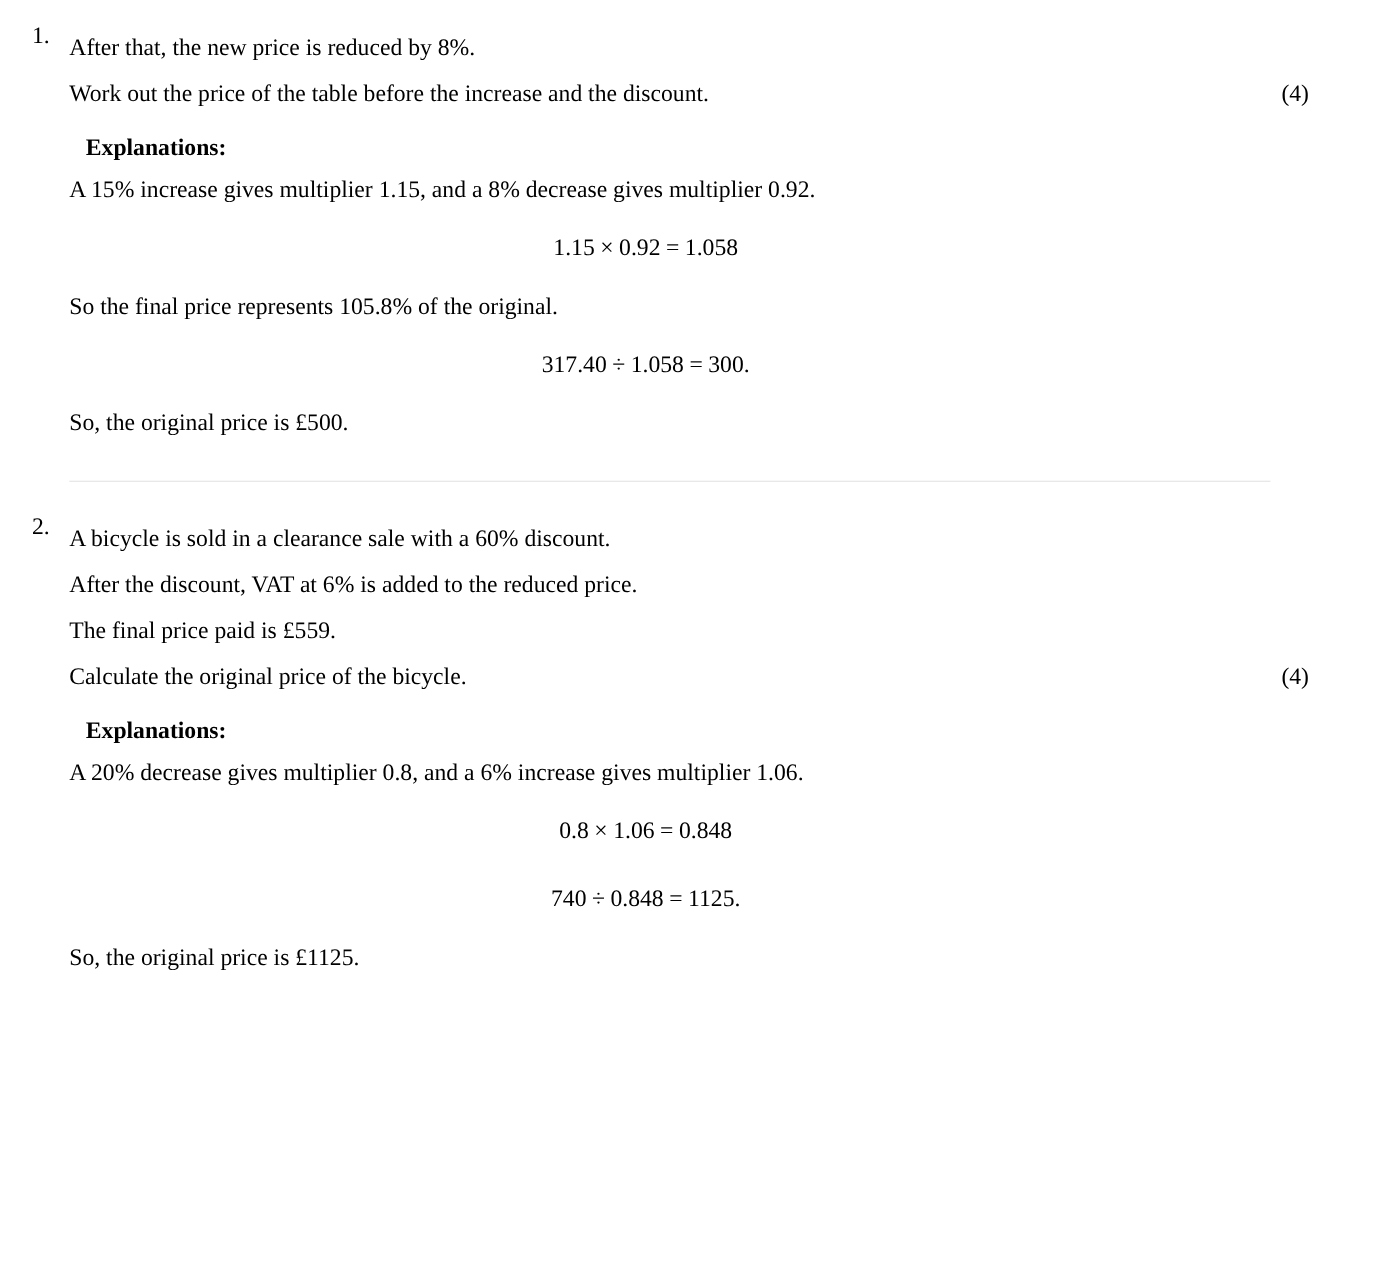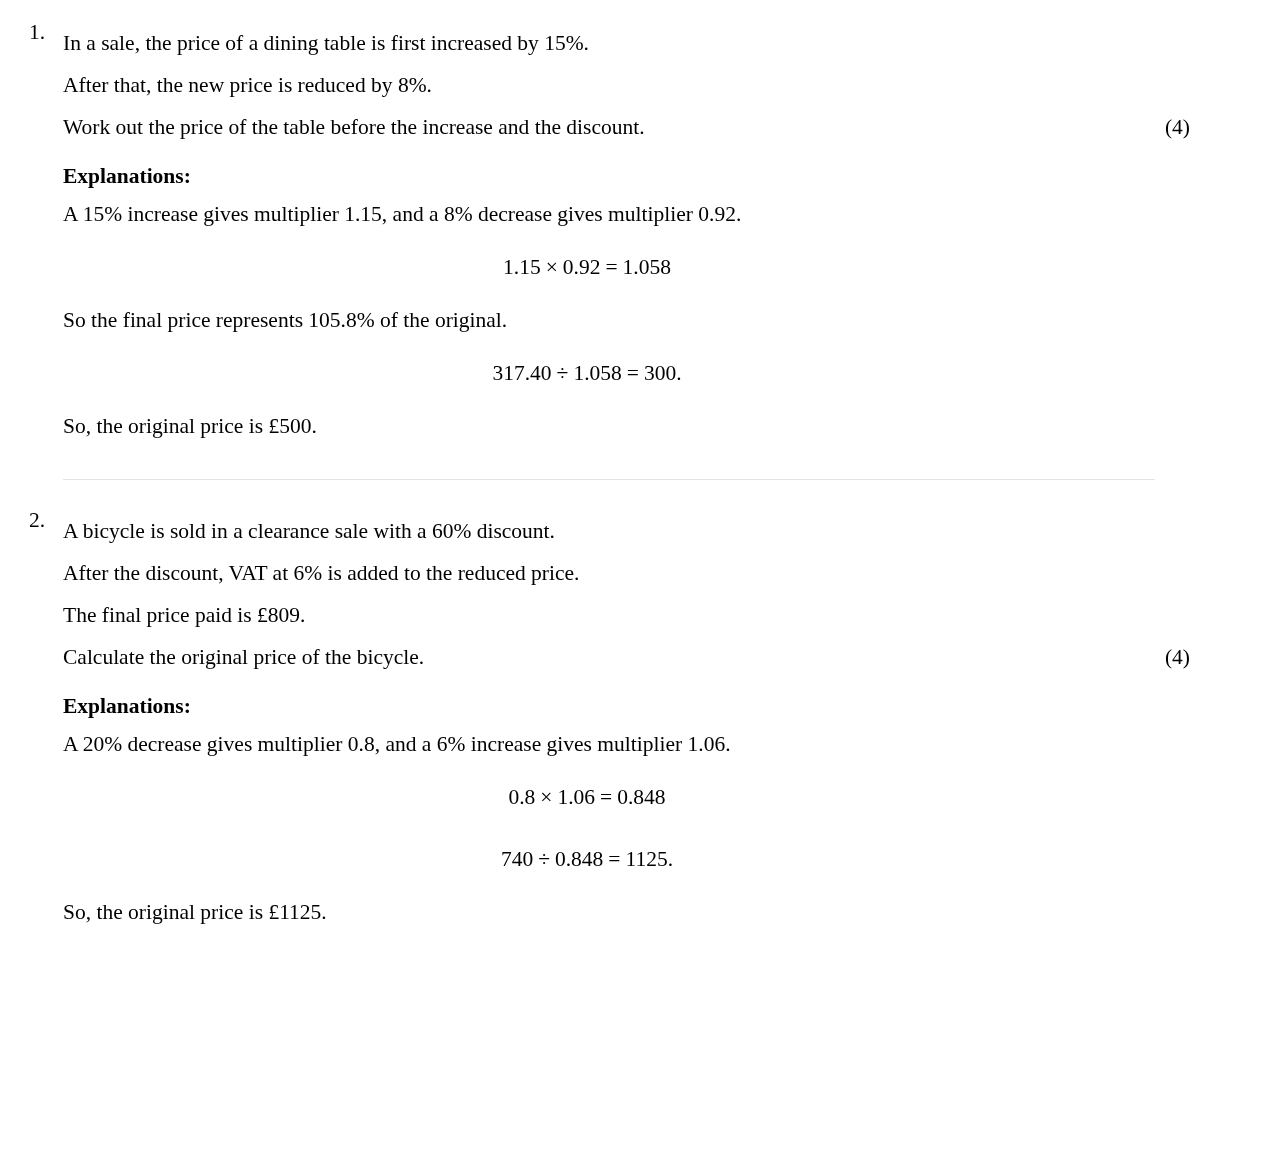--- a/index.html
+++ b/index.html
@@ -57,20 +57,21 @@
   
   .explanations {
     padding-left: 63px;
     padding-right: 40px;
   }
   .exp-heading {
     font-weight: bold;
     height: 44px;
     line-height: 56px;
     font-size: 21.5px;
+    margin-left: 15px;
   }
   .exp-text {
     height: 44px;
     line-height: 44px;
     font-size: 21.5px;
     white-space: nowrap;
   }
 
   
   .display-math {
@@ -97,23 +98,20 @@
   }
 </style>
 </head>
 <body>
 
 <div class="page">
 
   <div class="question">
     <div class="q-number">1.</div>
 
-    <div class="stem-line">
-      <span>In a sale, the price of a dining table is first increased by 15%.</span>
-    </div>
     <div class="stem-line">
       <span>After that, the new price is reduced by 8%.</span>
     </div>
     <div class="stem-line">
       <span>Work out the price of the table before the increase and the discount.</span>
       <span class="marks">(4)</span>
     </div>
   </div>
 
   <div class="explanations">
@@ -143,21 +141,21 @@
   <div class="question">
     <div class="q-number">2.</div>
 
     <div class="stem-line">
       <span>A bicycle is sold in a clearance sale with a 60% discount.</span>
     </div>
     <div class="stem-line">
       <span>After the discount, VAT at 6% is added to the reduced price.</span>
     </div>
     <div class="stem-line">
-      <span>The final price paid is £809.</span>
+      <span>The final price paid is £559.</span>
     </div>
     <div class="stem-line">
       <span>Calculate the original price of the bicycle.</span>
       <span class="marks">(4)</span>
     </div>
   </div>
 
   <div class="explanations">
     <div class="exp-heading">Explanations:</div>
     <div class="exp-text">A 20% decrease gives multiplier 0.8, and a 6% increase gives multiplier 1.06.</div>

